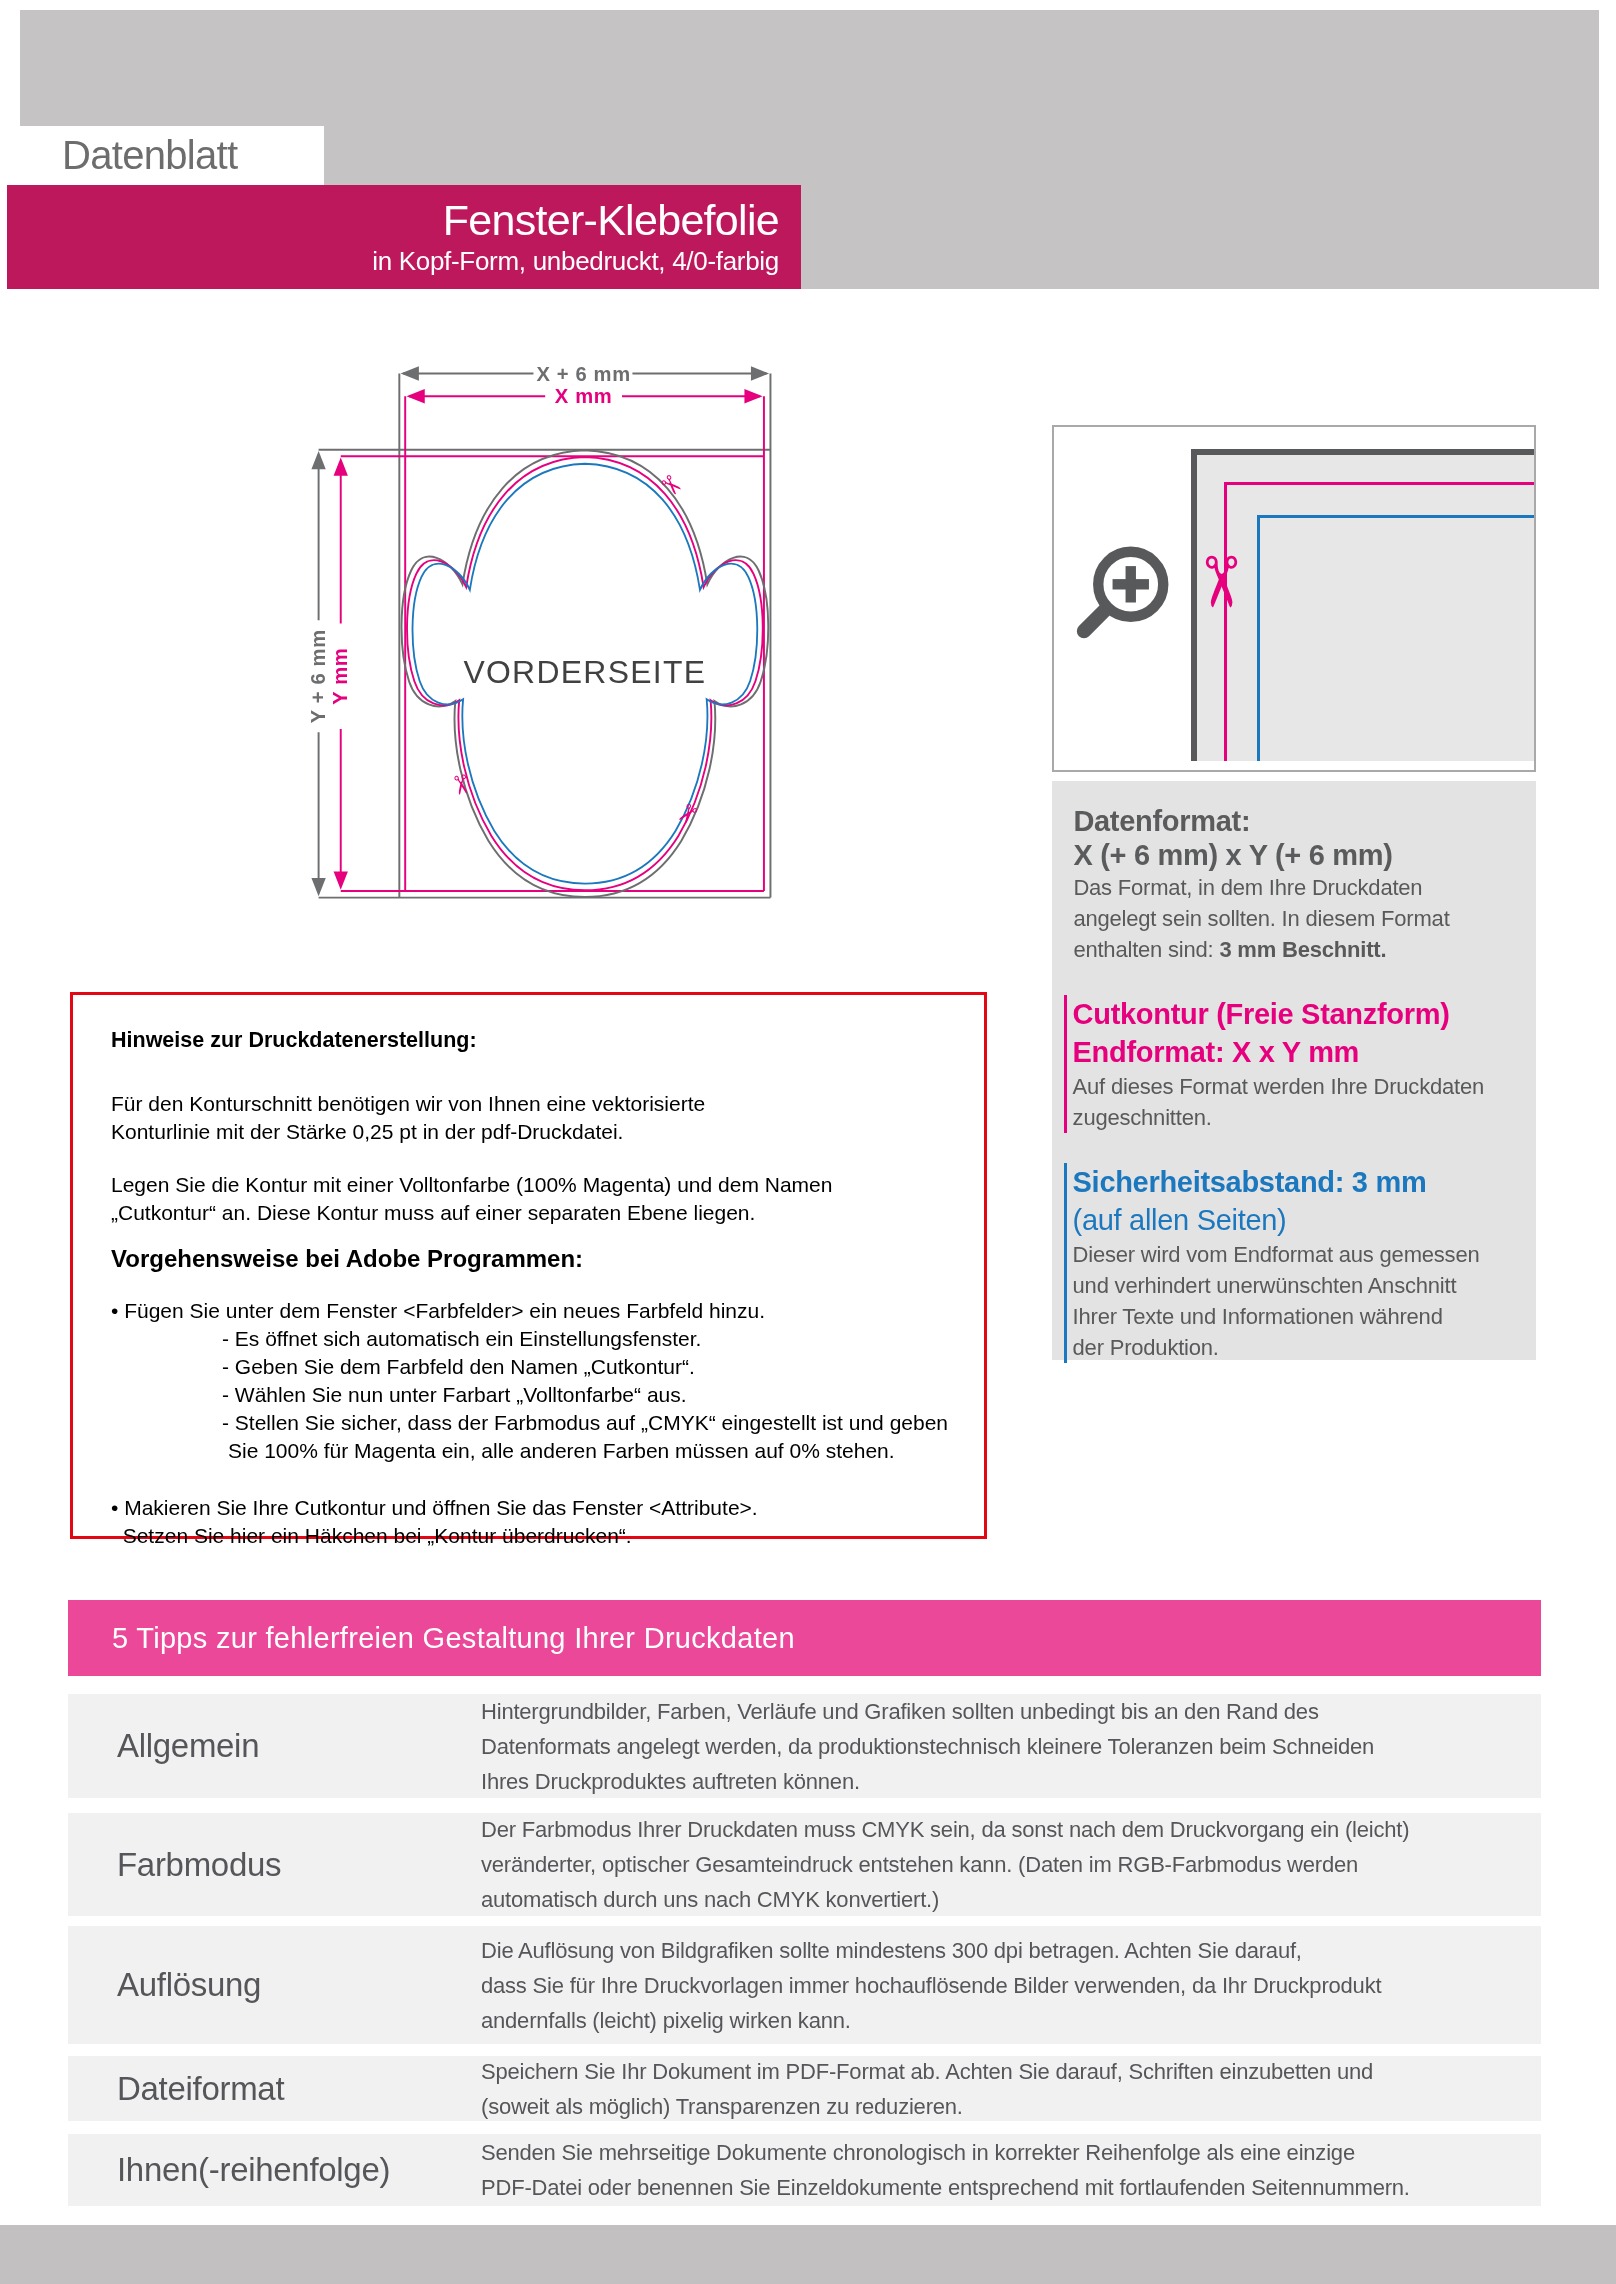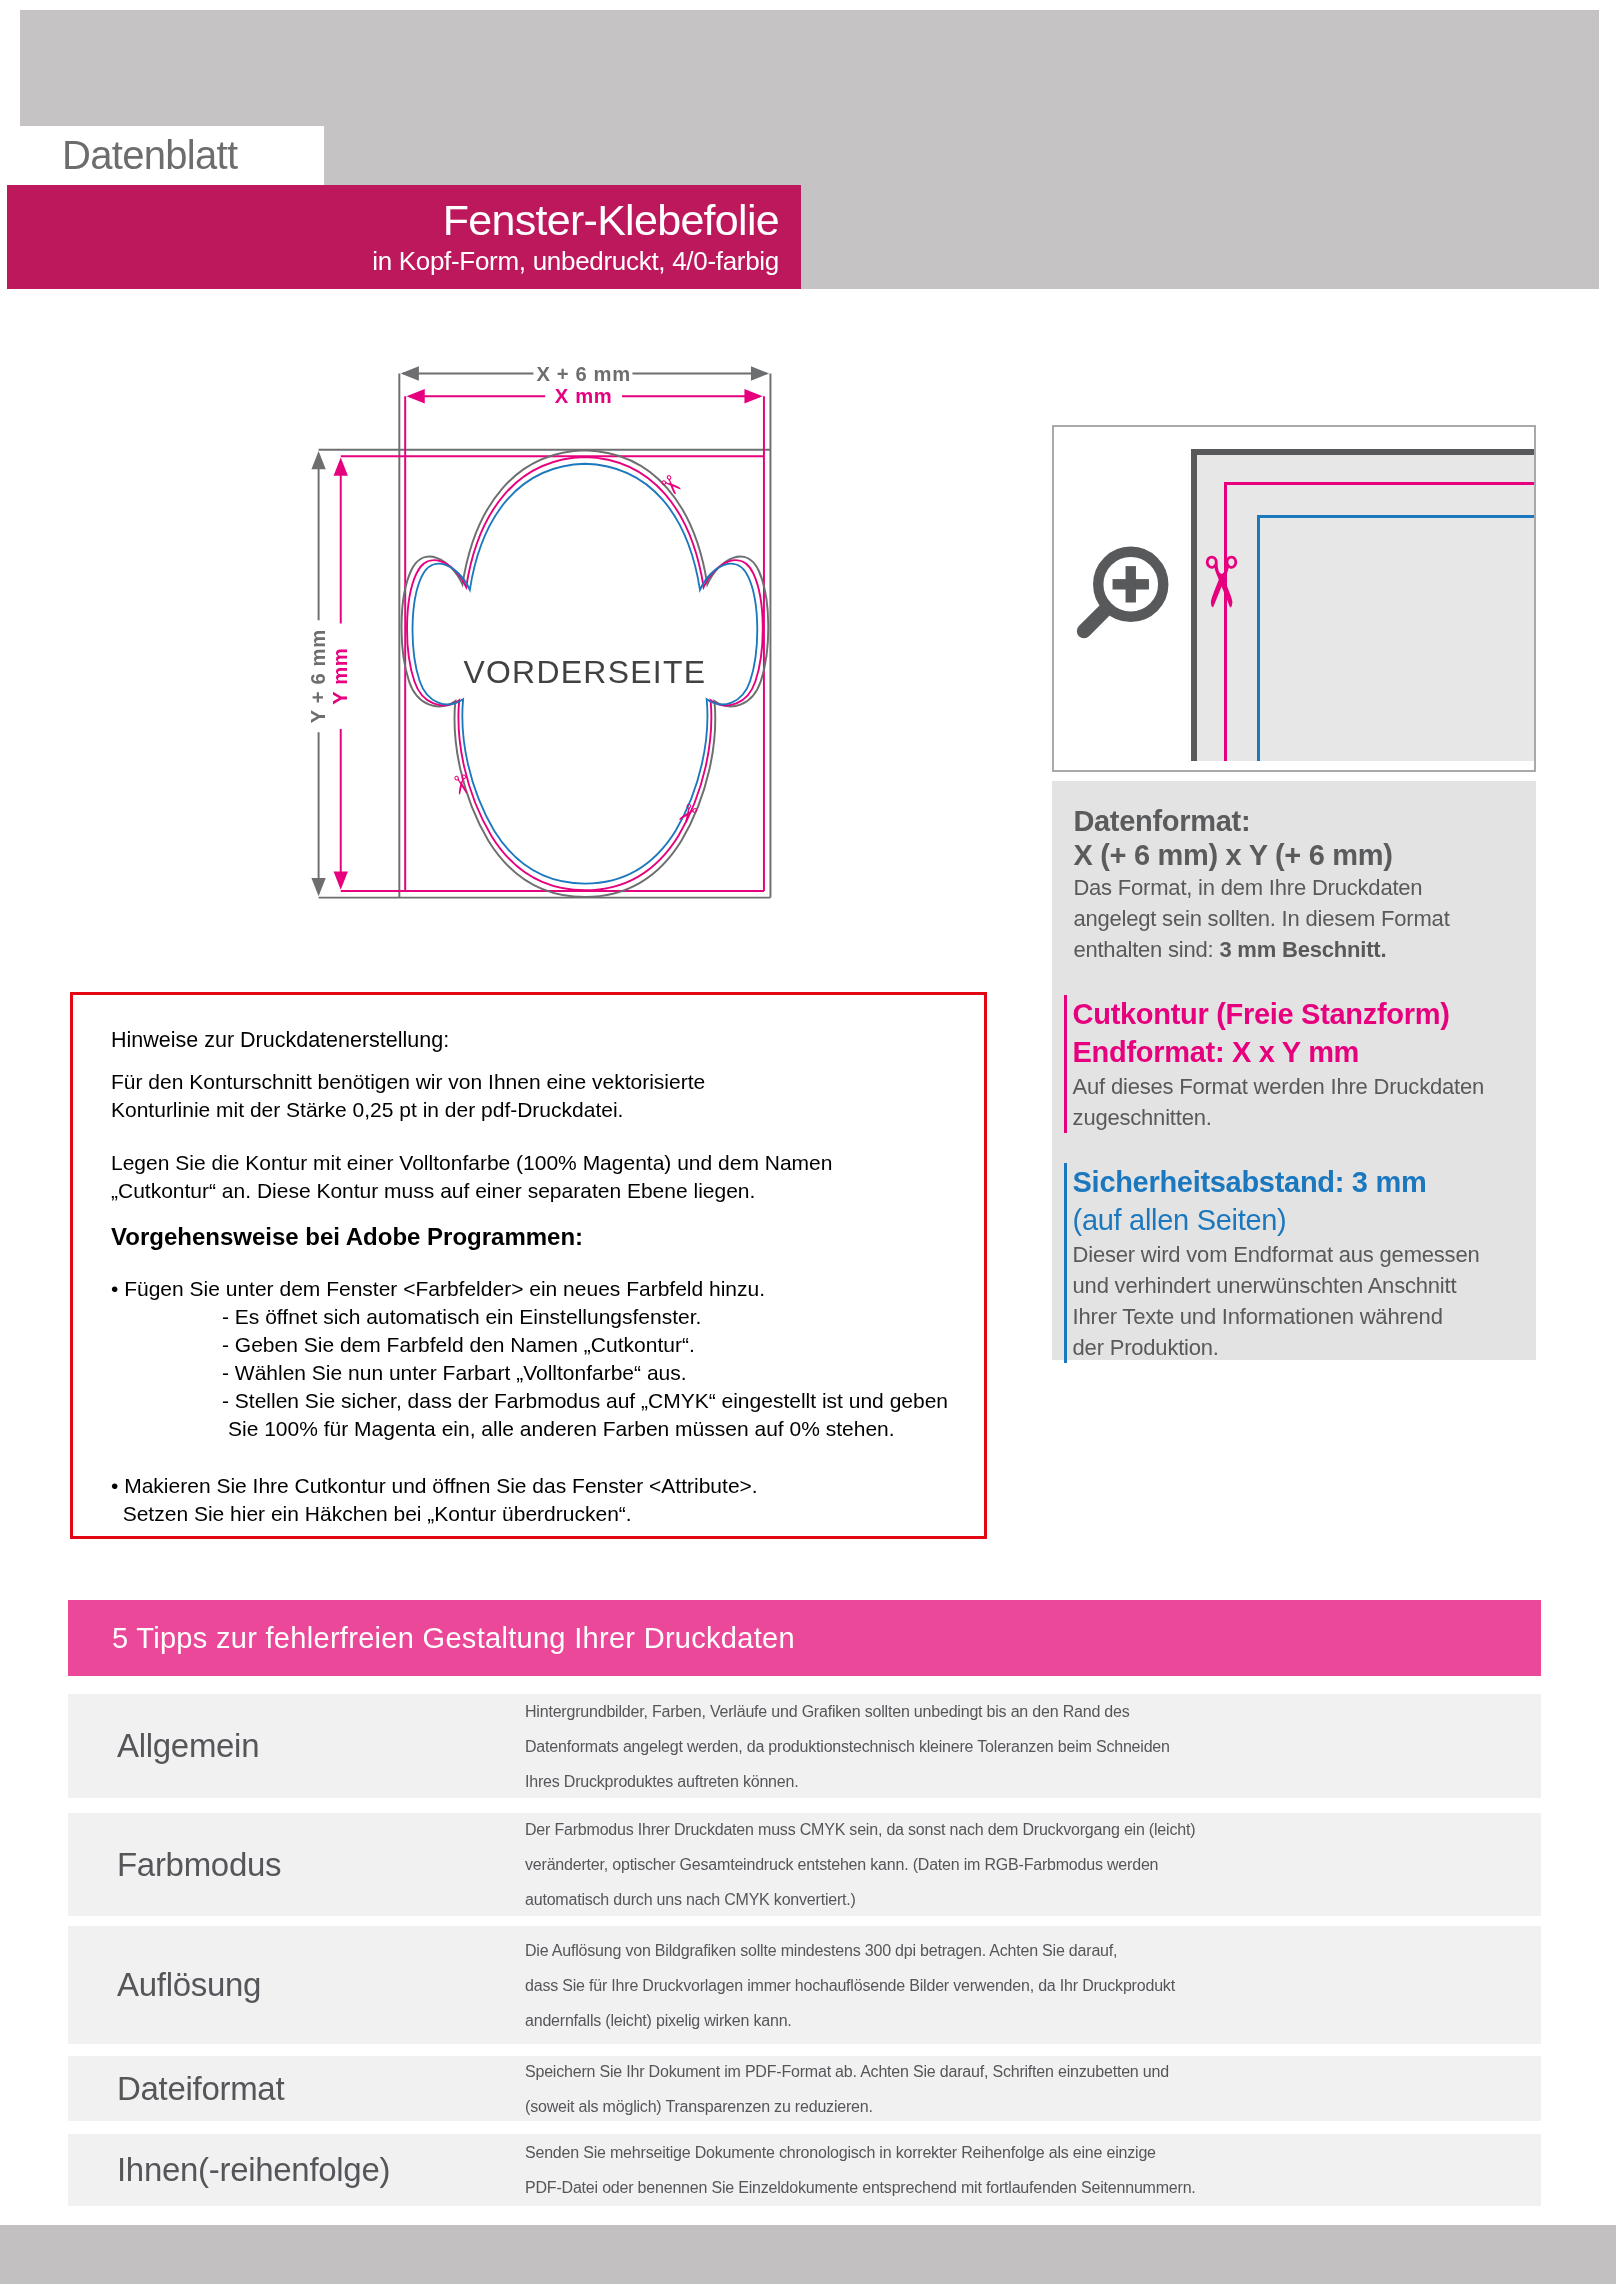--- a/index.html
+++ b/index.html
@@ -37,34 +37,34 @@
   .ip-block{border-left:3.9px solid;padding-left:5.2px;margin-top:30px;}
   .ip-block.mag{border-color:#e6007e;}
   .ip-block.blu{border-color:#1b78be;}
   .ip-h2{font-size:29px;font-weight:bold;line-height:38px;letter-spacing:-0.3px;}
   .ip-h2.mag{color:#e6007e;}
   .ip-h2.blu{color:#1b78be;}
   .ip-h2.light{font-weight:normal;}
   
   .hints-box{left:70px;top:992px;width:917px;height:547px;border:3.3px solid #e30613;box-sizing:border-box;background:#ffffff;padding:31px 19.5px 0 38px;color:#000;}
   .hx{font-size:21px;line-height:28px;white-space:pre-line;}
-  .hx-title{font-size:21.5px;font-weight:normal;margin-bottom:14px;}
+  .hx-title{font-size:21.5px;font-weight:bold;margin-bottom:36px;}
   .hx-sub{font-size:24px;font-weight:bold;margin-top:18px;}
   .hx-p2{margin-top:25px;}
   .hx-bullets{margin-top:24px;}
   .hx-ind{margin-left:111px;}
   .hx-ind2{margin-left:117px;}
   .hx-b2{margin-top:29px;}
   .hx-b2b{margin-left:11.7px;}
   
   .tips-header{left:68px;top:1600px;width:1473px;height:76px;background:#ec4899;display:flex;align-items:center;}
   .tips-header span{color:#ffffff;font-size:29px;padding-left:44px;letter-spacing:0.3px;}
   .tips-row{left:68px;width:1473px;background:#f2f1f1;display:flex;align-items:center;}
   .tips-row .label{font-size:33px;color:#55565a;width:413px;box-sizing:border-box;padding-left:49px;flex:none;letter-spacing:-0.3px;}
-  .tips-row .desc{font-size:16px;color:#55565a;line-height:35px;white-space:pre-line;letter-spacing:-0.2px;margin-left:44px;}
+  .tips-row .desc{font-size:22px;color:#55565a;line-height:35px;white-space:pre-line;letter-spacing:-0.2px;}
   .footer-band{left:0;top:2225px;width:1616px;height:59px;background:#c2c0c1;}
 </style>
 </head>
 <body>
 
 <div class="abs top-band"></div>
 <div class="abs datenblatt-box">
   <span>Datenblatt</span>
 </div>
 <div class="abs title-band">

